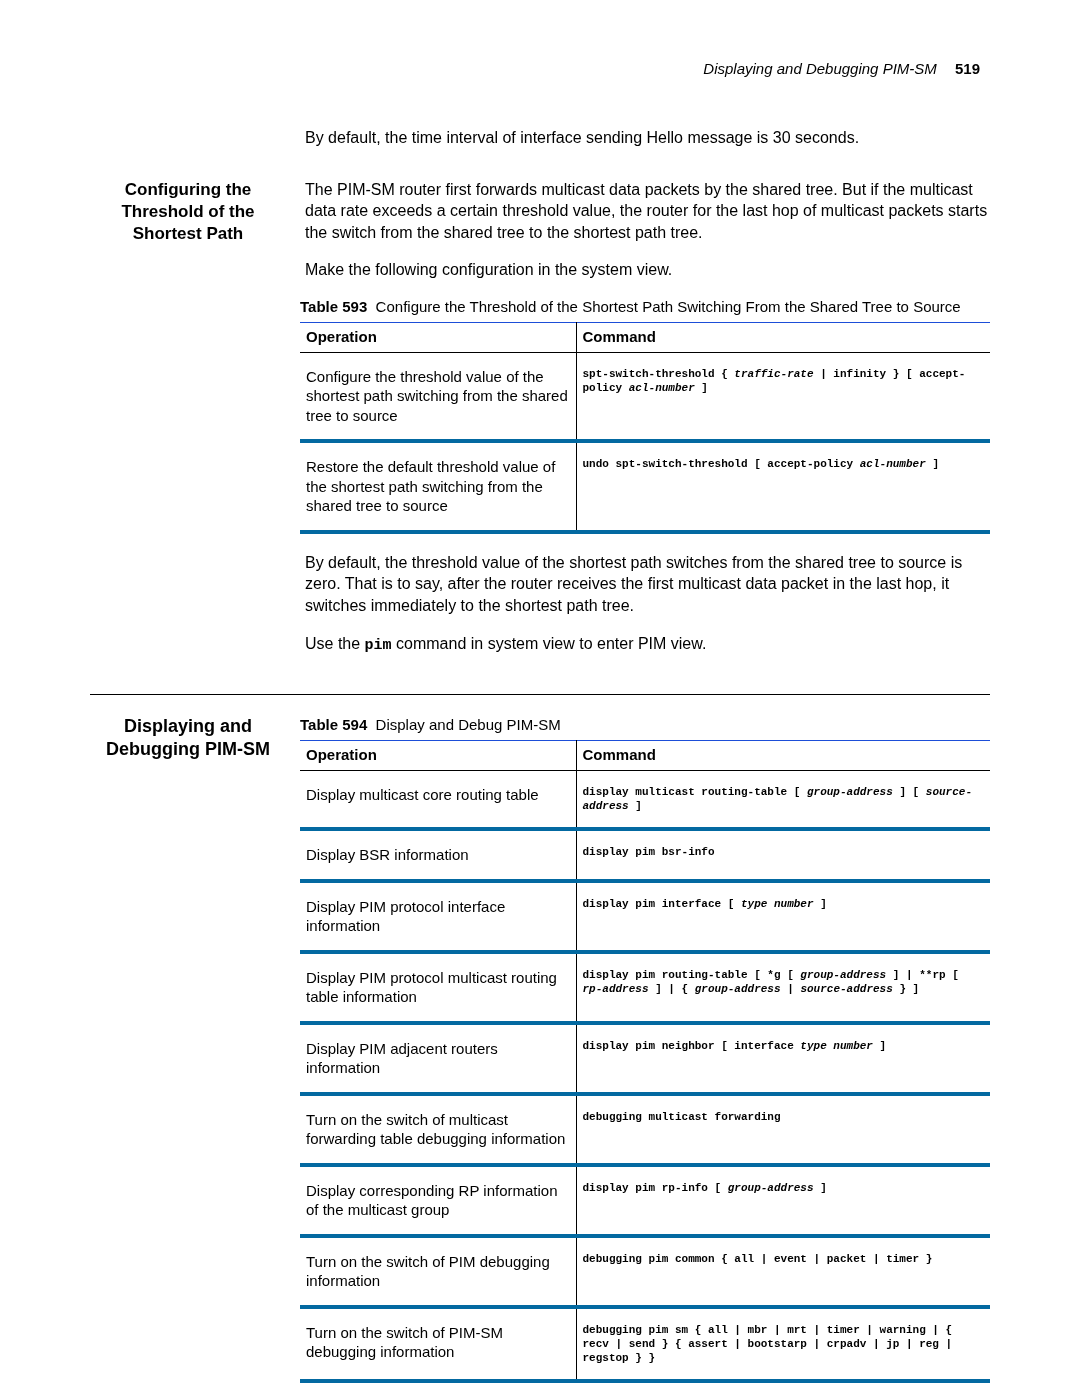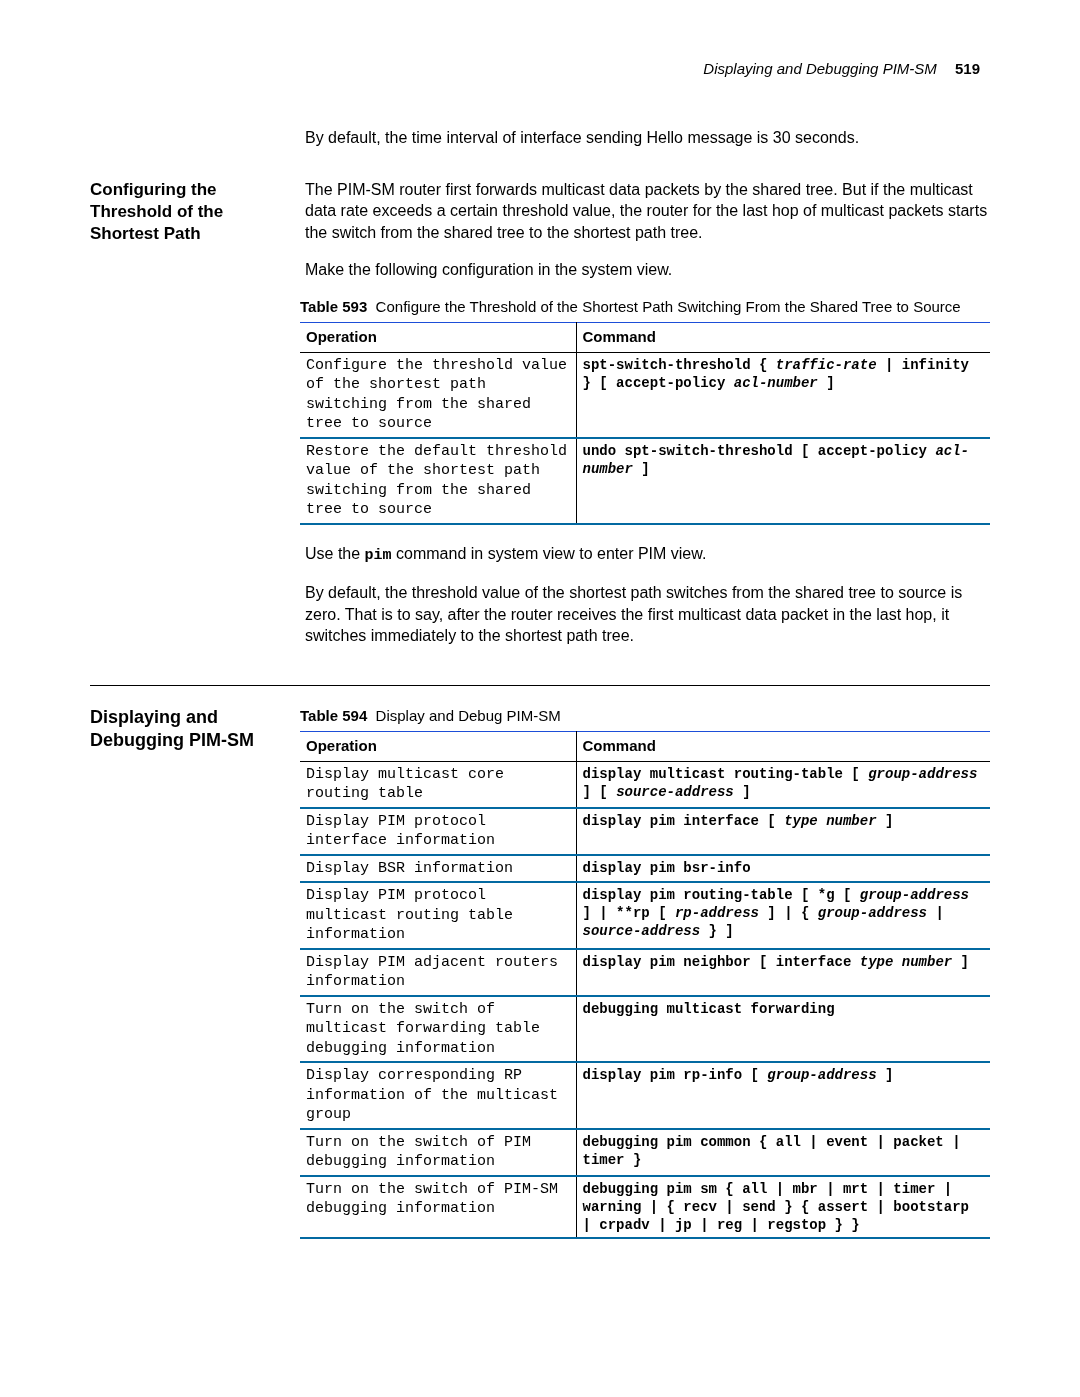--- a/index.html
+++ b/index.html
@@ -26,21 +26,21 @@
     font-style: normal;
     font-weight: bold;
     margin-left: 14px;
   }
   .row {
     display: flex;
     margin-bottom: 14px;
   }
   .side {
     flex: 0 0 210px;
-    text-align: left;
+    text-align: center;
     padding-right: 14px;
     box-sizing: border-box;
     font-weight: bold;
     font-size: 17px;
     line-height: 1.3;
   }
   .side.section-head {
     font-size: 18px;
   }
   .main {
@@ -68,35 +68,34 @@
   }
   table.cmd th {
     text-align: left;
     font-weight: bold;
     border-top: 1px solid #1d4ed8;
     border-bottom: 1px solid #000;
     padding: 4px 6px;
   }
   table.cmd td {
     border-top: 1px solid #000;
-    border-bottom: 2px solid #0369a1;
-    padding: 3px 6px;
+    border-bottom: 4px solid #0369a1;
+    padding: 14px 6px;
     vertical-align: top;
     line-height: 1.3;
-    font-family: Liberation Mono, monospace;
   }
   table.cmd col.op { width: 40%; }
   table.cmd col.cm { width: 60%; }
   table.cmd td.col-sep, table.cmd th.col-sep {
     border-right: 1px solid #000;
   }
   .mono {
     font-family: "Courier New", Courier, monospace;
     font-weight: bold;
-    font-size: 14px;
+    font-size: 11px;
     word-break: break-word;
   }
   .mono .arg {
     font-style: italic;
     font-weight: bold;
   }
   .inline-mono {
     font-family: "Courier New", Courier, monospace;
     font-weight: bold;
     font-size: 15px;
@@ -148,24 +147,24 @@
           <td class="col-sep">Configure the threshold value of the shortest path switching from the shared tree to source</td>
           <td class="mono">spt-switch-threshold { <span class="arg">traffic-rate</span> | infinity } [ accept-policy <span class="arg">acl-number</span> ]</td>
         </tr>
         <tr>
           <td class="col-sep">Restore the default threshold value of the shortest path switching from the shared tree to source</td>
           <td class="mono">undo spt-switch-threshold [ accept-policy <span class="arg">acl-number</span> ]</td>
         </tr>
       </tbody>
         </table>
 
+      <p>By default, the threshold value of the shortest path switches from the shared tree to source is zero. That is to say, after the router receives the first multicast data packet in the last hop, it switches immediately to the shortest path tree.</p>
       <p>
         <span>Use the </span><span class="inline-mono">pim</span><span> command in system view to enter PIM view.</span>
       </p>
-      <p>By default, the threshold value of the shortest path switches from the shared tree to source is zero. That is to say, after the router receives the first multicast data packet in the last hop, it switches immediately to the shortest path tree.</p>
     </div>
   </div>
 
   <hr class="section-rule">
 
   <div class="row">
     <div class="side section-head">Displaying and Debugging PIM-SM</div>
     <div class="main">
 
       <div class="table-label">
@@ -180,28 +179,28 @@
         <tbody>
             <tr>
           <th class="col-sep">Operation</th>
           <th>Command</th>
         </tr>
         <tr>
           <td class="col-sep">Display multicast core routing table</td>
           <td class="mono">display multicast routing-table [ <span class="arg">group-address</span> ] [ <span class="arg">source-address</span> ]</td>
         </tr>
         <tr>
+          <td class="col-sep">Display BSR information</td>
+          <td class="mono">display pim bsr-info</td>
+        </tr>
+        <tr>
           <td class="col-sep">Display PIM protocol interface information</td>
           <td class="mono">display pim interface [ <span class="arg">type number</span> ]</td>
         </tr>
         <tr>
-          <td class="col-sep">Display BSR information</td>
-          <td class="mono">display pim bsr-info</td>
-        </tr>
-        <tr>
           <td class="col-sep">Display PIM protocol multicast routing table information</td>
           <td class="mono">display pim routing-table [ *g [ <span class="arg">group-address</span> ] | **rp [ <span class="arg">rp-address</span> ] | { <span class="arg">group-address</span> | <span class="arg">source-address</span> } ]</td>
         </tr>
         <tr>
           <td class="col-sep">Display PIM adjacent routers information</td>
           <td class="mono">display pim neighbor [ interface <span class="arg">type number</span> ]</td>
         </tr>
         <tr>
           <td class="col-sep">Turn on the switch of multicast forwarding table debugging information</td>
           <td class="mono">debugging multicast forwarding</td>

